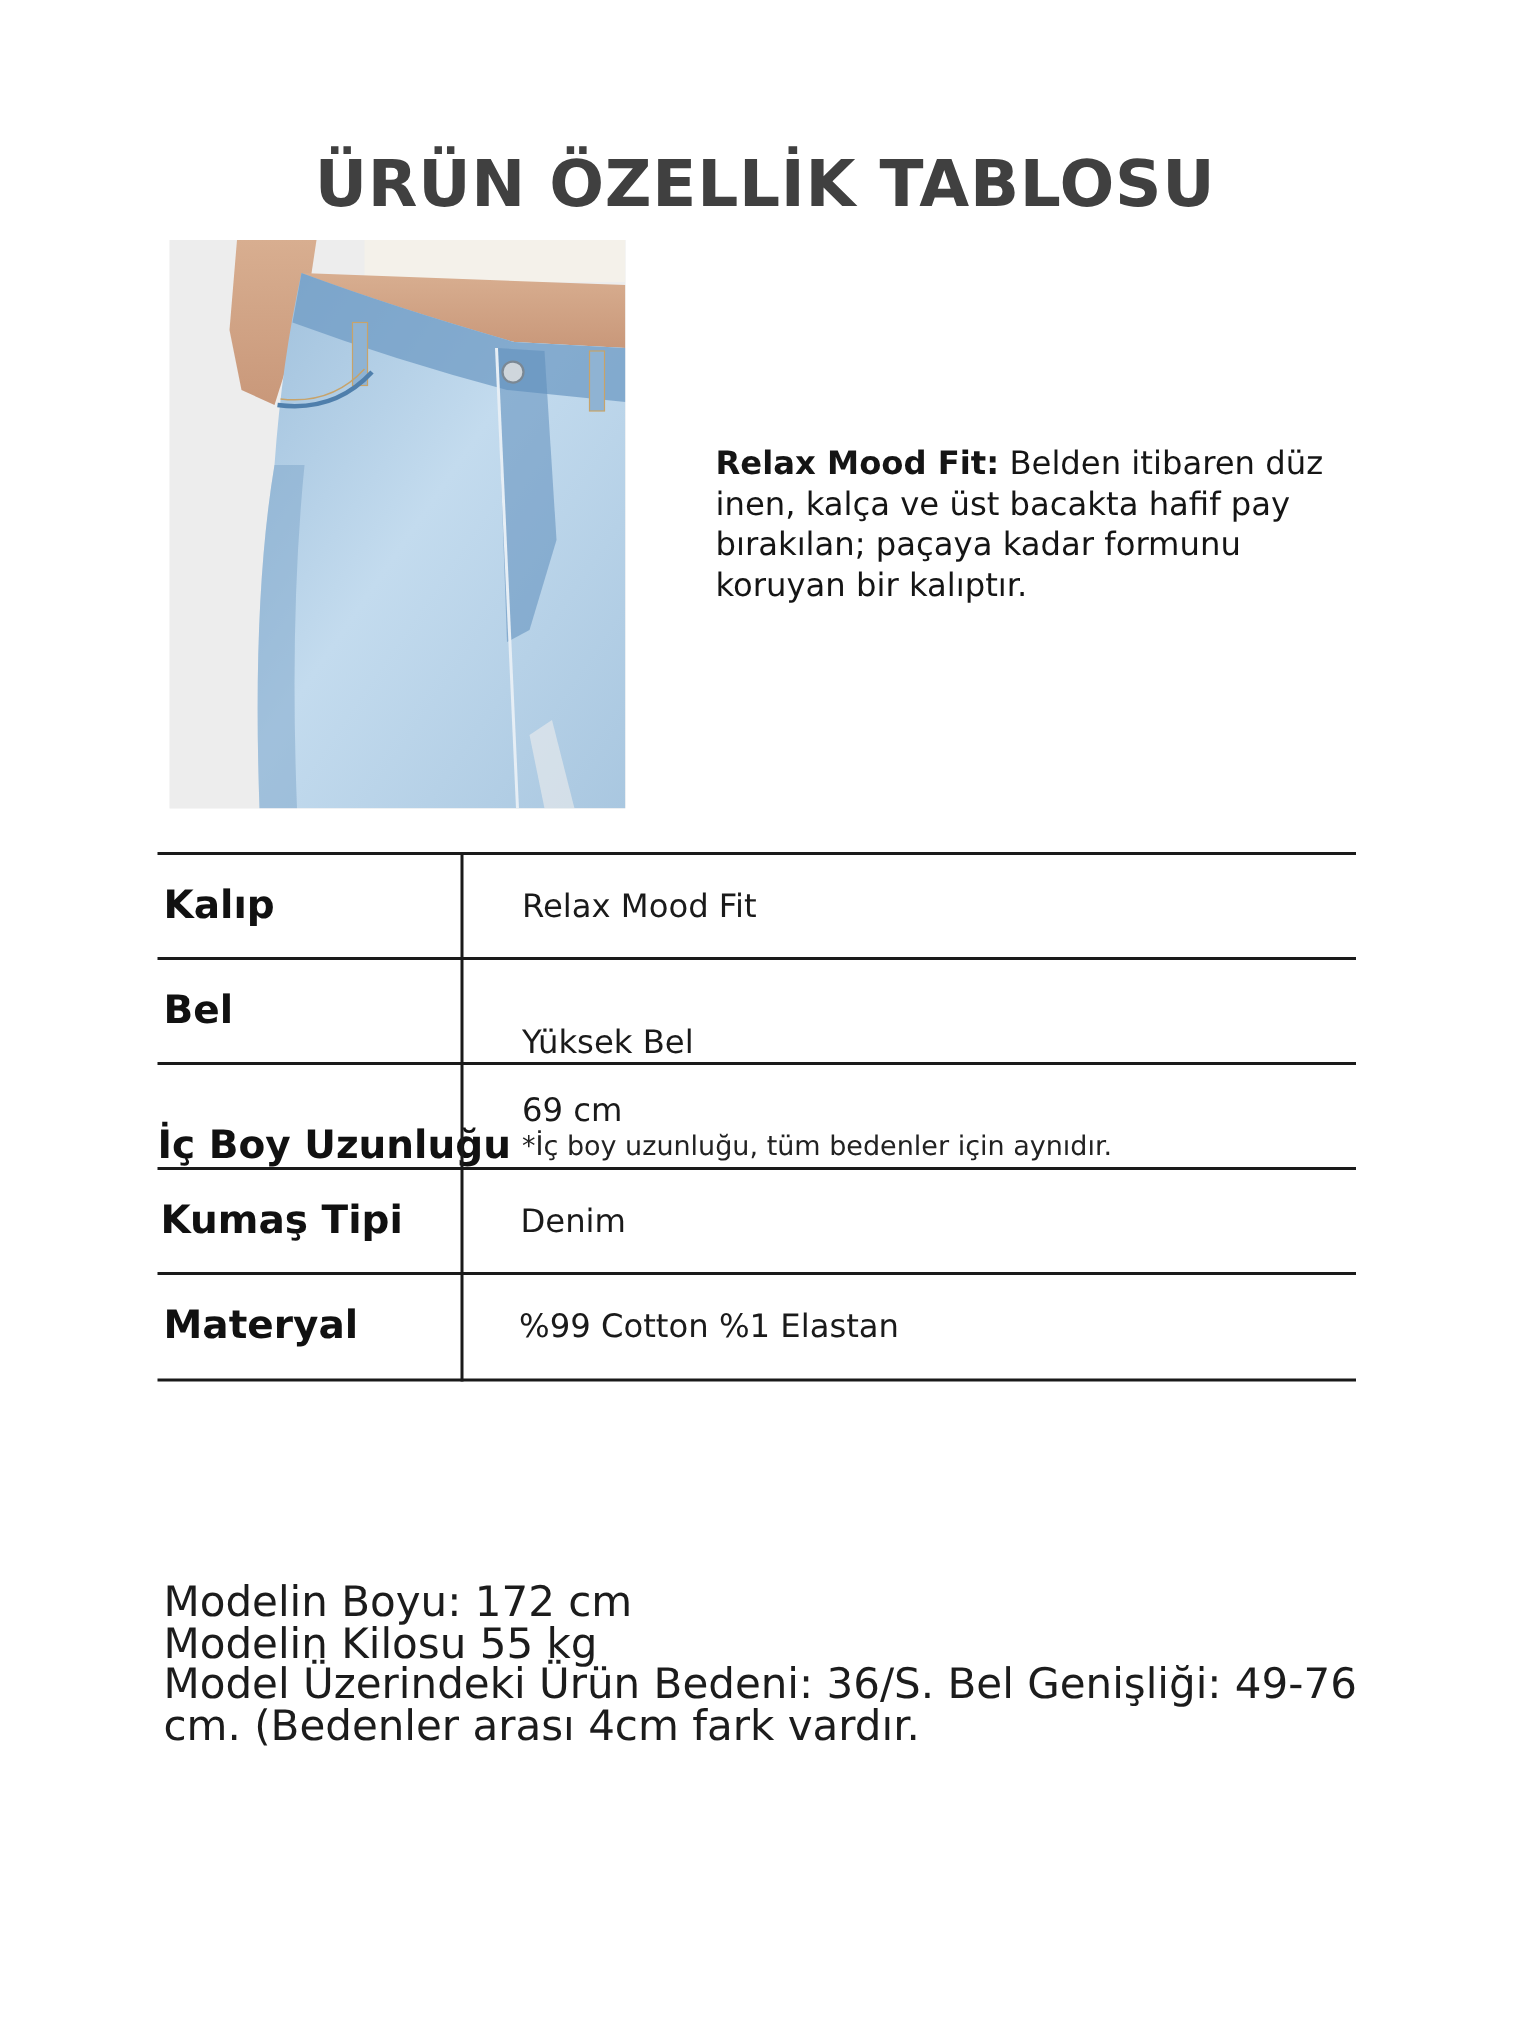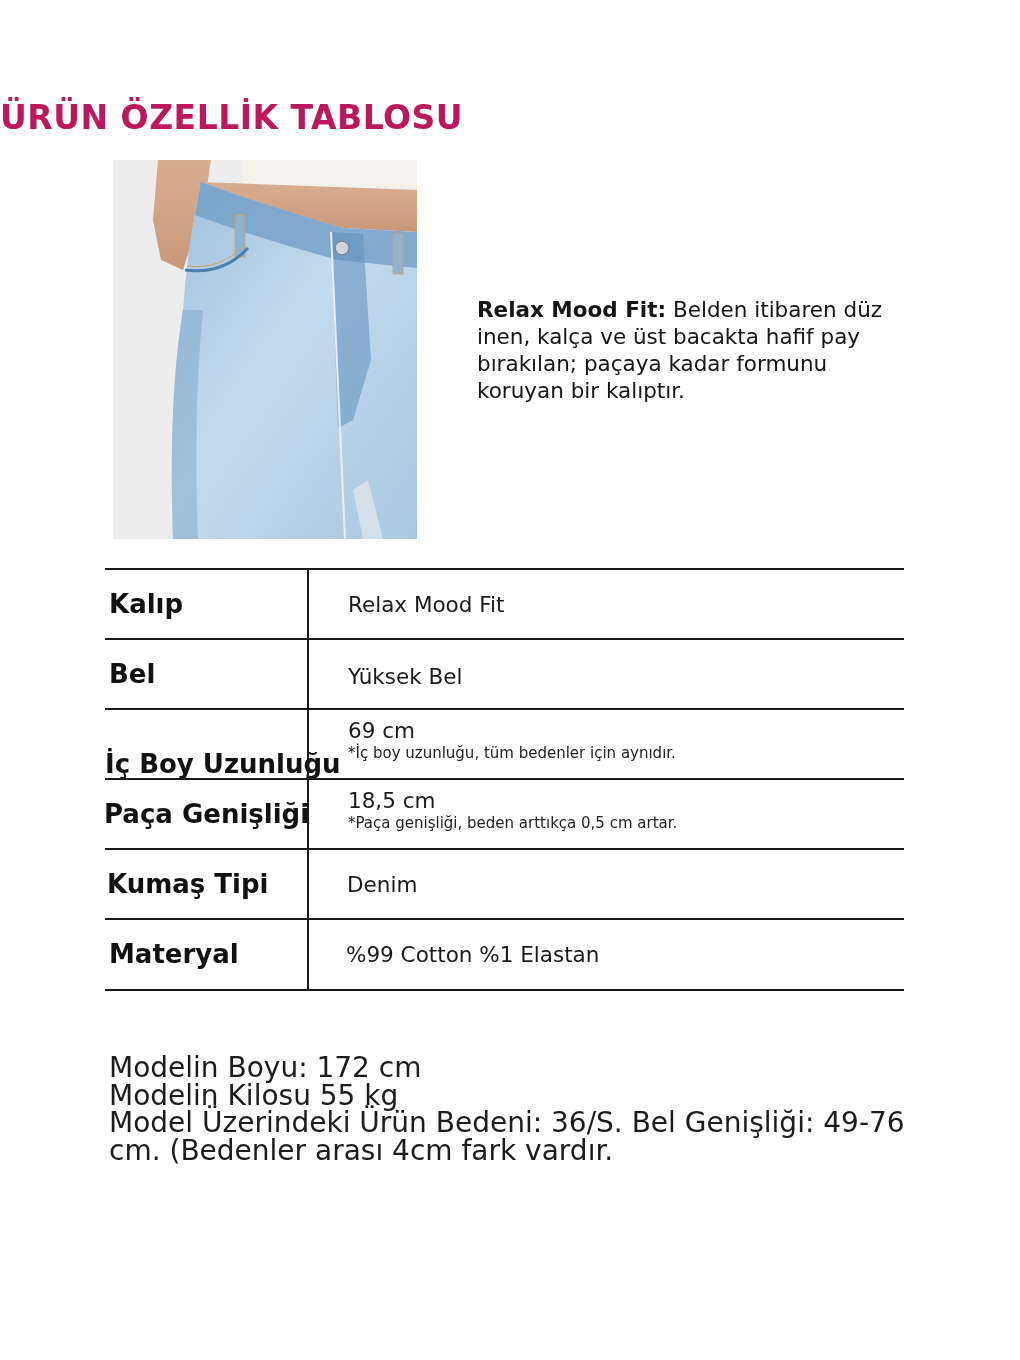--- a/index.html
+++ b/index.html
@@ -1,22 +1,22 @@
 <!DOCTYPE html>
 <html><head>
 <meta charset="utf-8">
 <style>
   html, body { margin: 0; padding: 0; background: #ffffff; }
   body {
     width: 1020px; height: 1360px; position: relative; overflow: hidden;
     font-family: "DejaVu Sans", "Liberation Sans", sans-serif; color: #111;
   }
   .title {
-    position: absolute; left: 0; top: 98px; width: 1020px; text-align: left;
-    font-size: 33px; font-weight: bold; letter-spacing: 0.5px; color: #be185d;
+    position: absolute; left: 0; top: 98px; width: 1020px; text-align: center;
+    font-size: 43px; font-weight: bold; letter-spacing: 0.5px; color: #404040;
   }
   .photo {
     position: absolute; left: 113px; top: 160px; width: 304px; height: 379px;
     overflow: hidden; background: #ededed;
   }
   .photo svg { display: block; }
   .fit-desc {
     position: absolute; left: 477px; top: 296px; width: 440px;
     font-size: 21.5px; line-height: 27px; color: #151515;
   }
@@ -27,22 +27,22 @@
   .spec-row:last-child { border-bottom: 2.5px solid #1a1a1a; height: 72.5px; }
   .spec-label {
     position: absolute; left: 4px; top: 0; height: 100%; display: flex; align-items: center;
     font-size: 26px; font-weight: bold; color: #111;
   }
   .spec-divider { position: absolute; left: 202px; top: -2px; bottom: -2px; width: 2px; background: #1a1a1a; }
   .spec-value {
     position: absolute; left: 243px; top: 0; height: 100%; display: flex; flex-direction: column;
     justify-content: center; font-size: 21.5px; color: #1a1a1a;
   }
-  .spec-value .note { font-size: 15px; margin-top: 1px; color: #222; }
-  .spec-value.has-note { justify-content: flex-start; padding-top: 8px; box-sizing: border-box; }
+  .spec-value .note { font-size: 18px; margin-top: 1px; color: #222; }
+  .spec-value.has-note { justify-content: flex-start; padding-top: 18px; box-sizing: border-box; }
 
   .model-info {
     position: absolute; left: 109px; top: 1054px; width: 800px;
     font-size: 28px; line-height: 27.5px; color: #1c1c1c;
   }
 </style>
 </head>
 <body>
 
 <div class="title">ÜRÜN ÖZELLİK TABLOSU</div>
@@ -97,38 +97,30 @@
   <div class="spec-row">
     <div class="spec-label">Kalıp</div>
     <div class="spec-divider"></div>
     <div class="spec-value">
       <span>Relax Mood Fit</span>
     </div>
   </div>
   <div class="spec-row">
     <div class="spec-label">Bel</div>
     <div class="spec-divider"></div>
-    <div class="spec-value" style="padding-top:4px;box-sizing:border-box;">
+    <div class="spec-value" style="padding-top:4px;box-sizing:border-box;justify-content:flex-end;">
       <span>Yüksek Bel</span>
     </div>
   </div>
   <div class="spec-row">
     <div class="spec-label" style="left:0;margin-top:20px;">İç Boy Uzunluğu</div>
     <div class="spec-divider"></div>
     <div class="spec-value has-note">
       <span>69 cm</span>
       <span class="note">*İç boy uzunluğu, tüm bedenler için aynıdır.</span>
-    </div>
-  </div>
-  <div class="spec-row">
-    <div class="spec-label" style="left:-1px;">Paça Genişliği</div>
-    <div class="spec-divider"></div>
-    <div class="spec-value has-note">
-      <span>18,5 cm</span>
-      <span class="note">*Paça genişliği, beden arttıkça 0,5 cm artar.</span>
     </div>
   </div>
   <div class="spec-row">
     <div class="spec-label" style="left:2px;">Kumaş Tipi</div>
     <div class="spec-divider"></div>
     <div class="spec-value" style="left:242px;">
       <span>Denim</span>
     </div>
   </div>
   <div class="spec-row">

